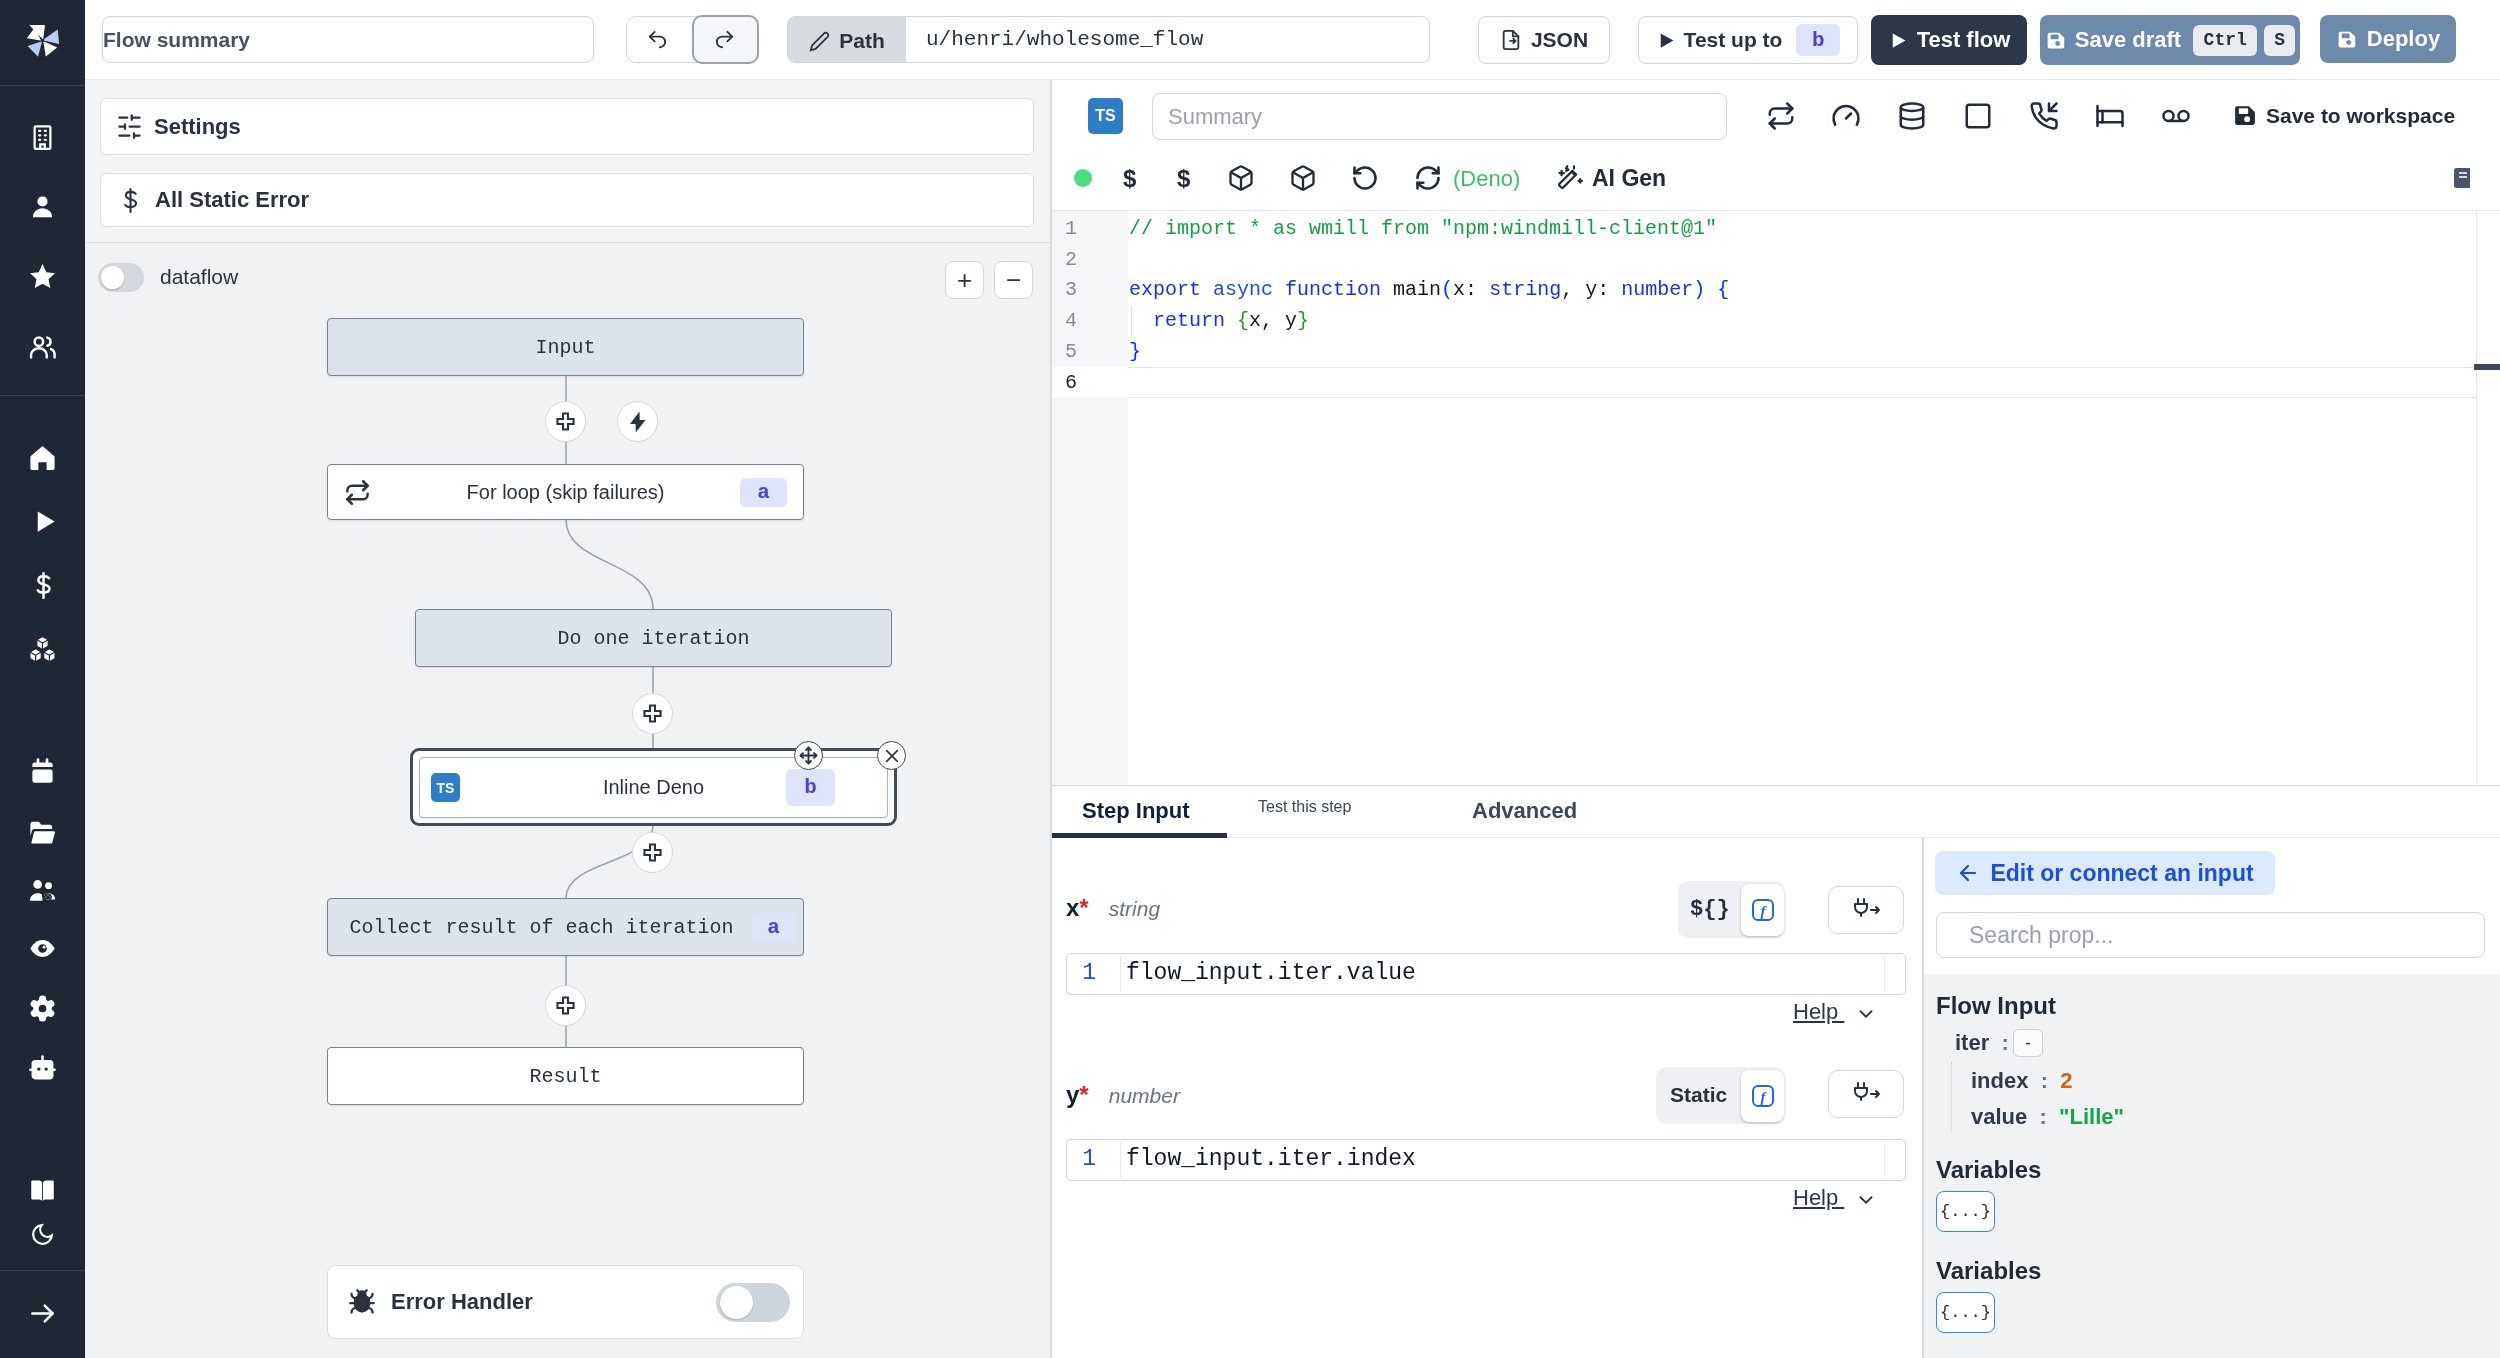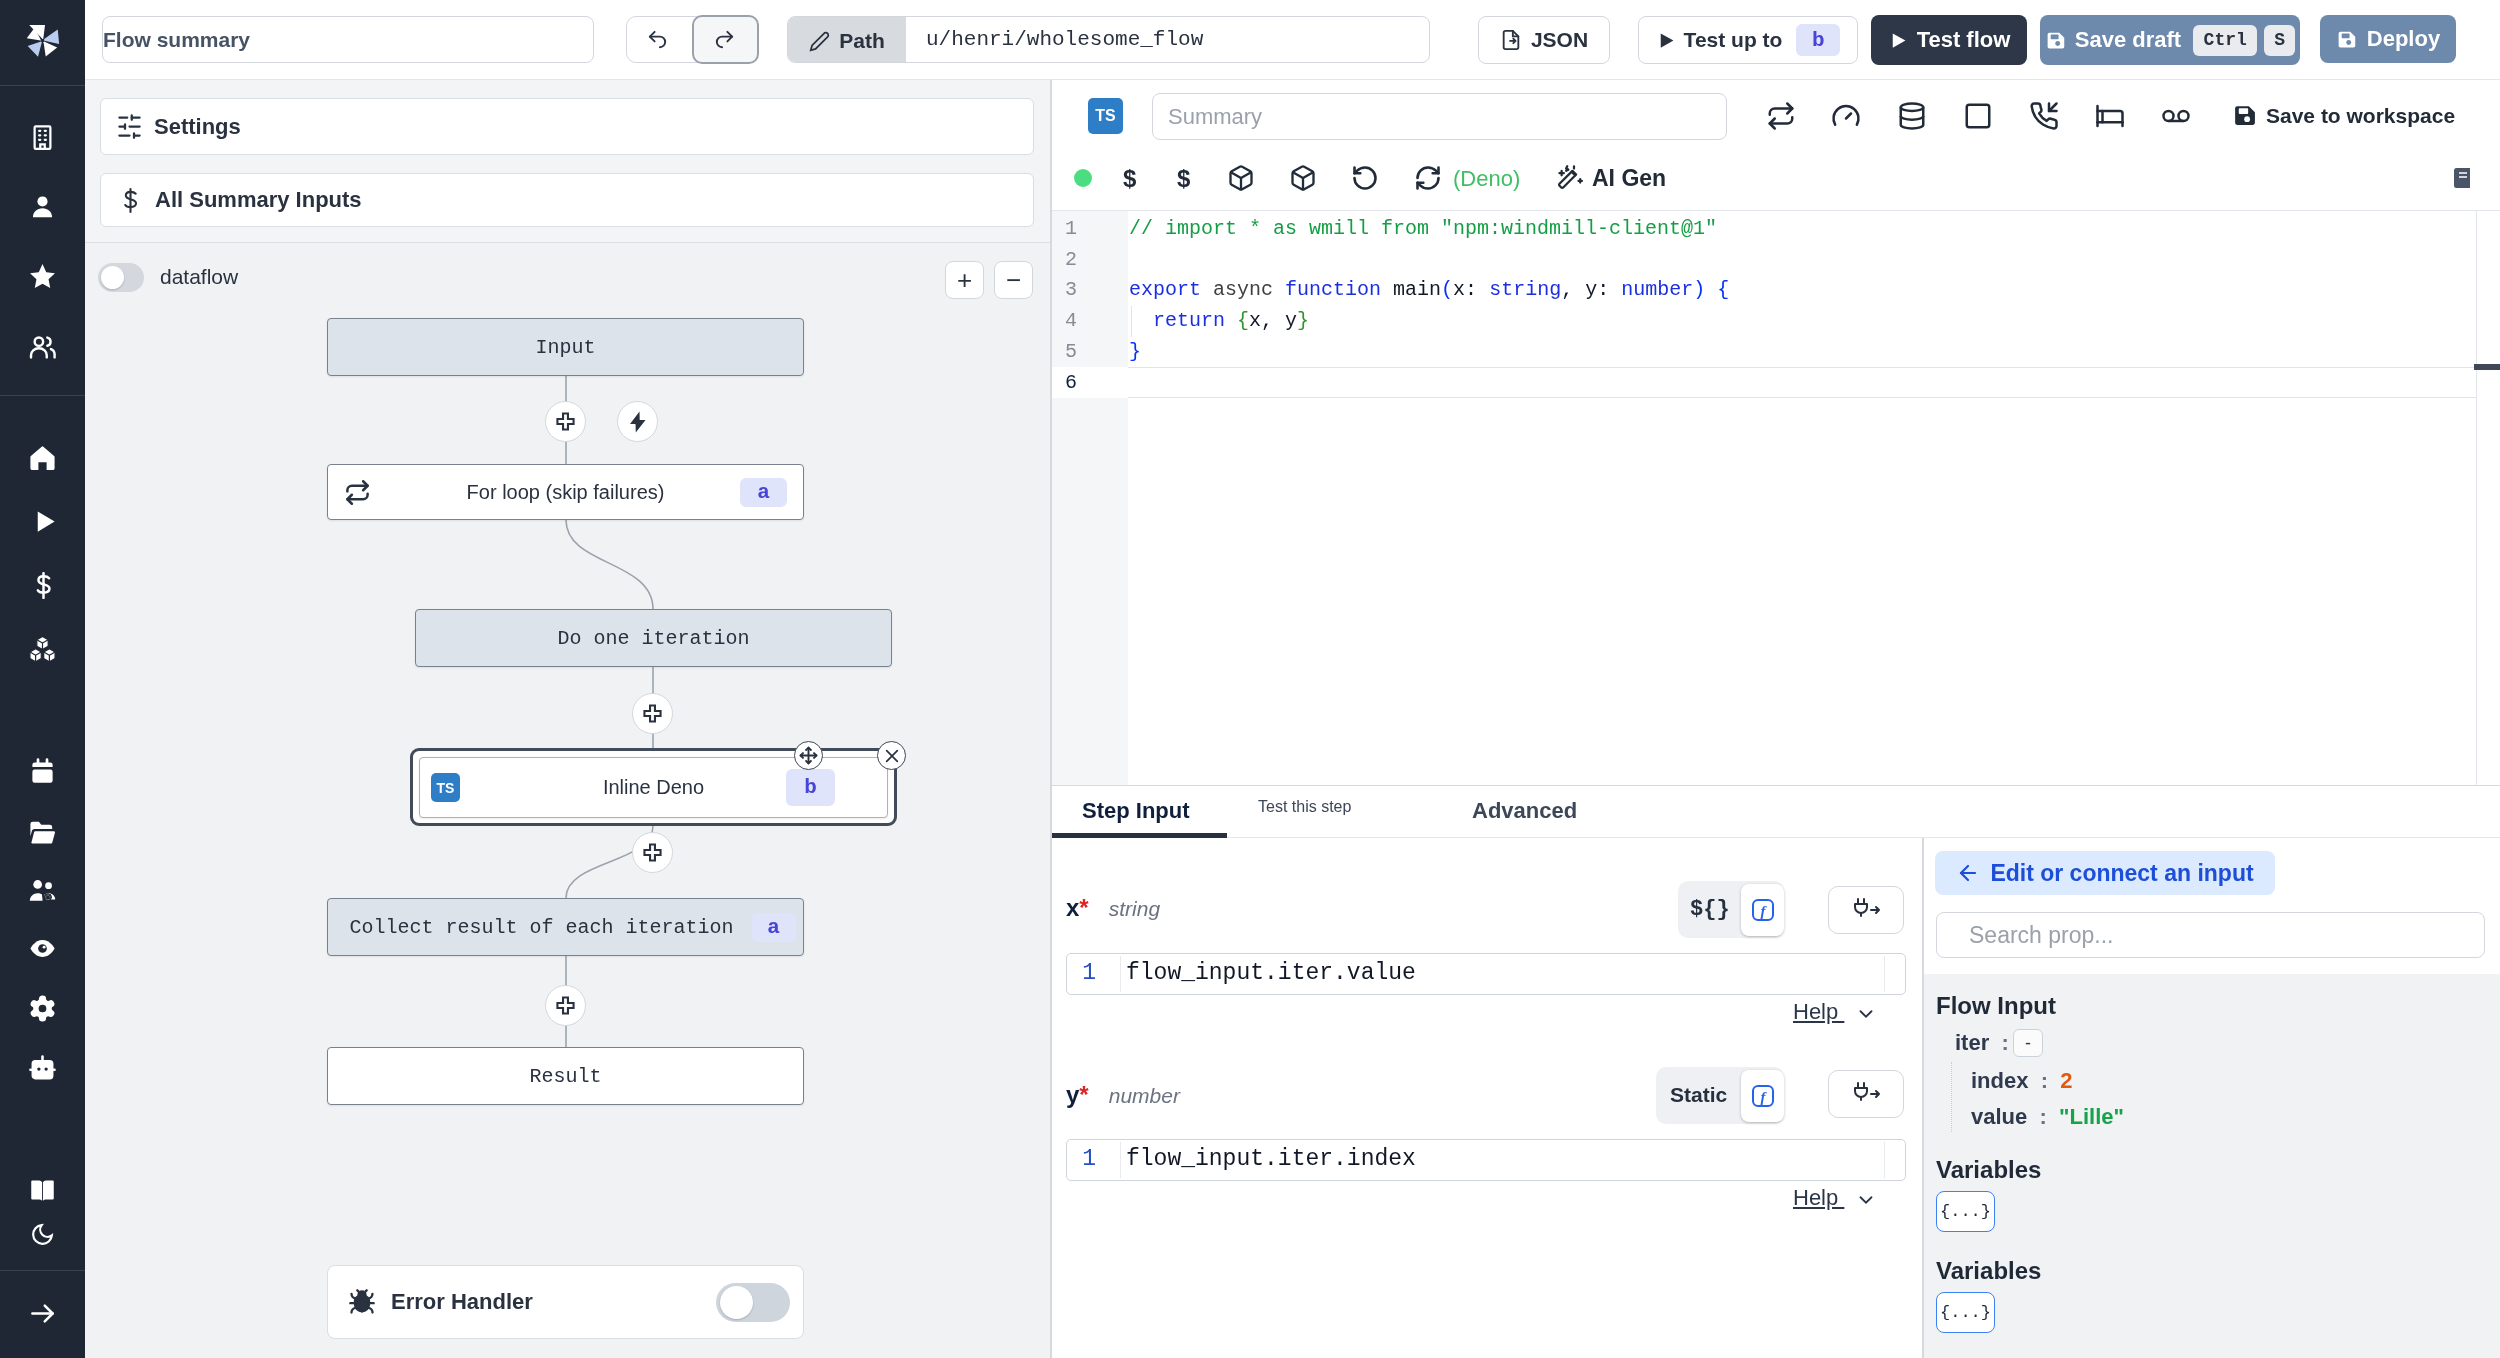--- a/index.html
+++ b/index.html
@@ -175,21 +175,21 @@
         <path d="M21 4h-7M10 4H3M21 12h-9M8 12H3M21 20h-5M12 20H3"></path>
         <path d="M14 2v4M8 10v4M16 18v4"></path>
       </svg>
       <span style="margin-left:11px;font-size:22px;font-weight:700;color:#2a3240">Settings</span>
     </div>
 <div class="abs" style="left:100px;top:173px;width:934px;height:54px;background:#fff;border:1px solid #dadde2;border-radius:6px;box-sizing:border-box;display:flex;align-items:center">
       <svg style="margin-left:17px" width="25" height="25" viewBox="0 0 24 24" fill="none" stroke="#2a3240" stroke-width="2" stroke-linecap="round">
         <path d="M12 1v22"></path>
         <path d="M17 5.5c-1-1.2-2.7-1.8-5-1.8-3 0-4.5 1.6-4.5 3.6 0 4.9 9.8 2.6 9.8 7.4 0 2.2-1.8 3.6-5.3 3.6-2.5 0-4.3-.8-5-2"></path>
       </svg>
-      <span style="margin-left:12px;font-size:22px;font-weight:700;color:#2a3240">All Summary Inputs</span>
+      <span style="margin-left:12px;font-size:22px;font-weight:700;color:#2a3240">All Static Error</span>
     </div>
 <div class="abs" style="left:85px;top:242px;width:965px;height:1116px;background:#f1f2f4;border-top:1px solid #dcdfe3"></div>
 
 <div class="abs" style="left:98px;top:263px;width:46px;height:29px;background:#d4d8de;border-radius:15px"></div>
 <div class="abs" style="left:101px;top:266px;width:23px;height:23px;background:#fff;border-radius:50%;box-shadow:0 1px 2px rgba(0,0,0,.2)"></div>
 <div class="abs" style="left:160px;top:265px;font-size:21px;color:#2a3240">dataflow</div>
 
 <div class="btn" style="left:945px;top:261px;width:39px;height:38px;font-size:26px;font-weight:400;color:#2a3240;border-radius:8px">+</div>
 <div class="btn" style="left:994px;top:261px;width:39px;height:38px;font-size:26px;font-weight:400;color:#2a3240;border-radius:8px">−</div>
 
@@ -358,21 +358,21 @@
     </svg>
 
 <div class="abs" style="left:1052px;top:210px;width:1448px;height:575px;background:#fff;border-top:1px solid #e3e6ea;box-sizing:border-box"></div>
 <div class="abs" style="left:1052px;top:211px;width:76px;height:574px;background:#f5f6f8"></div>
 <div class="abs mono" style="left:1052px;top:214px;width:25px;text-align:right;font-size:20px;line-height:30.7px;color:#858c96">1<br>2<br>3<br>4<br>5</div>
 <div class="abs mono" style="left:1052px;top:367.5px;width:25px;text-align:right;font-size:20px;line-height:30.7px;color:#10203c;z-index:3">6</div>
 <div class="abs" style="left:1052px;top:367px;width:76px;height:31px;background:#fff"></div><div class="abs" style="left:1128px;top:367px;width:1348px;height:31px;border-top:1px solid #e1e4e8;border-bottom:1px solid #e1e4e8;box-sizing:border-box"></div>
 <div class="abs" style="left:1131px;top:306px;width:1px;height:31px;background:#e1e4e8"></div>
 <pre class="abs mono" style="left:1129px;top:214px;margin:0;font-size:20px;line-height:30.7px;color:#111827"><span style="color:#149e45">// import * as wmill from "npm:windmill-client@1"</span>
 
-<span style="color:#1b2fe0">export</span> <span style="color:#404040">async</span> <span style="color:#1b2fe0">function</span> main<span style="color:#0431fa">(</span>x: <span style="color:#1b2fe0">string</span>, y: <span style="color:#1b2fe0">number</span><span style="color:#0431fa">)</span> <span style="color:#0431fa">{</span>
+<span style="color:#1b2fe0">export</span> <span style="color:#1d4ed8">async</span> <span style="color:#1b2fe0">function</span> main<span style="color:#0431fa">(</span>x: <span style="color:#1b2fe0">string</span>, y: <span style="color:#1b2fe0">number</span><span style="color:#0431fa">)</span> <span style="color:#0431fa">{</span>
   <span style="color:#1b2fe0">return</span> <span style="color:#319331">{</span>x, y<span style="color:#319331">}</span>
 <span style="color:#0431fa">}</span></pre>
 <div class="abs" style="left:2476px;top:211px;width:1px;height:574px;background:#e3e6ea"></div>
 <div class="abs" style="left:2474px;top:364px;width:26px;height:6px;background:#3f4856"></div>
 
 <div class="abs" style="left:1052px;top:785px;width:1448px;height:53px;background:#fff;border-top:1px solid #d6dade;border-bottom:1px solid #e3e6ea;box-sizing:border-box"></div>
 <div class="abs" style="left:1082px;top:798px;font-size:22px;font-weight:600;color:#10203c">Step Input</div>
 <div class="abs" style="left:1258px;top:798px;font-size:16px;font-weight:400;color:#3c4757">Test this step</div>
 <div class="abs" style="left:1472px;top:798px;font-size:22px;font-weight:600;color:#3c4757">Advanced</div>
 <div class="abs" style="left:1052px;top:833px;width:175px;height:5px;background:#27303f"></div>

